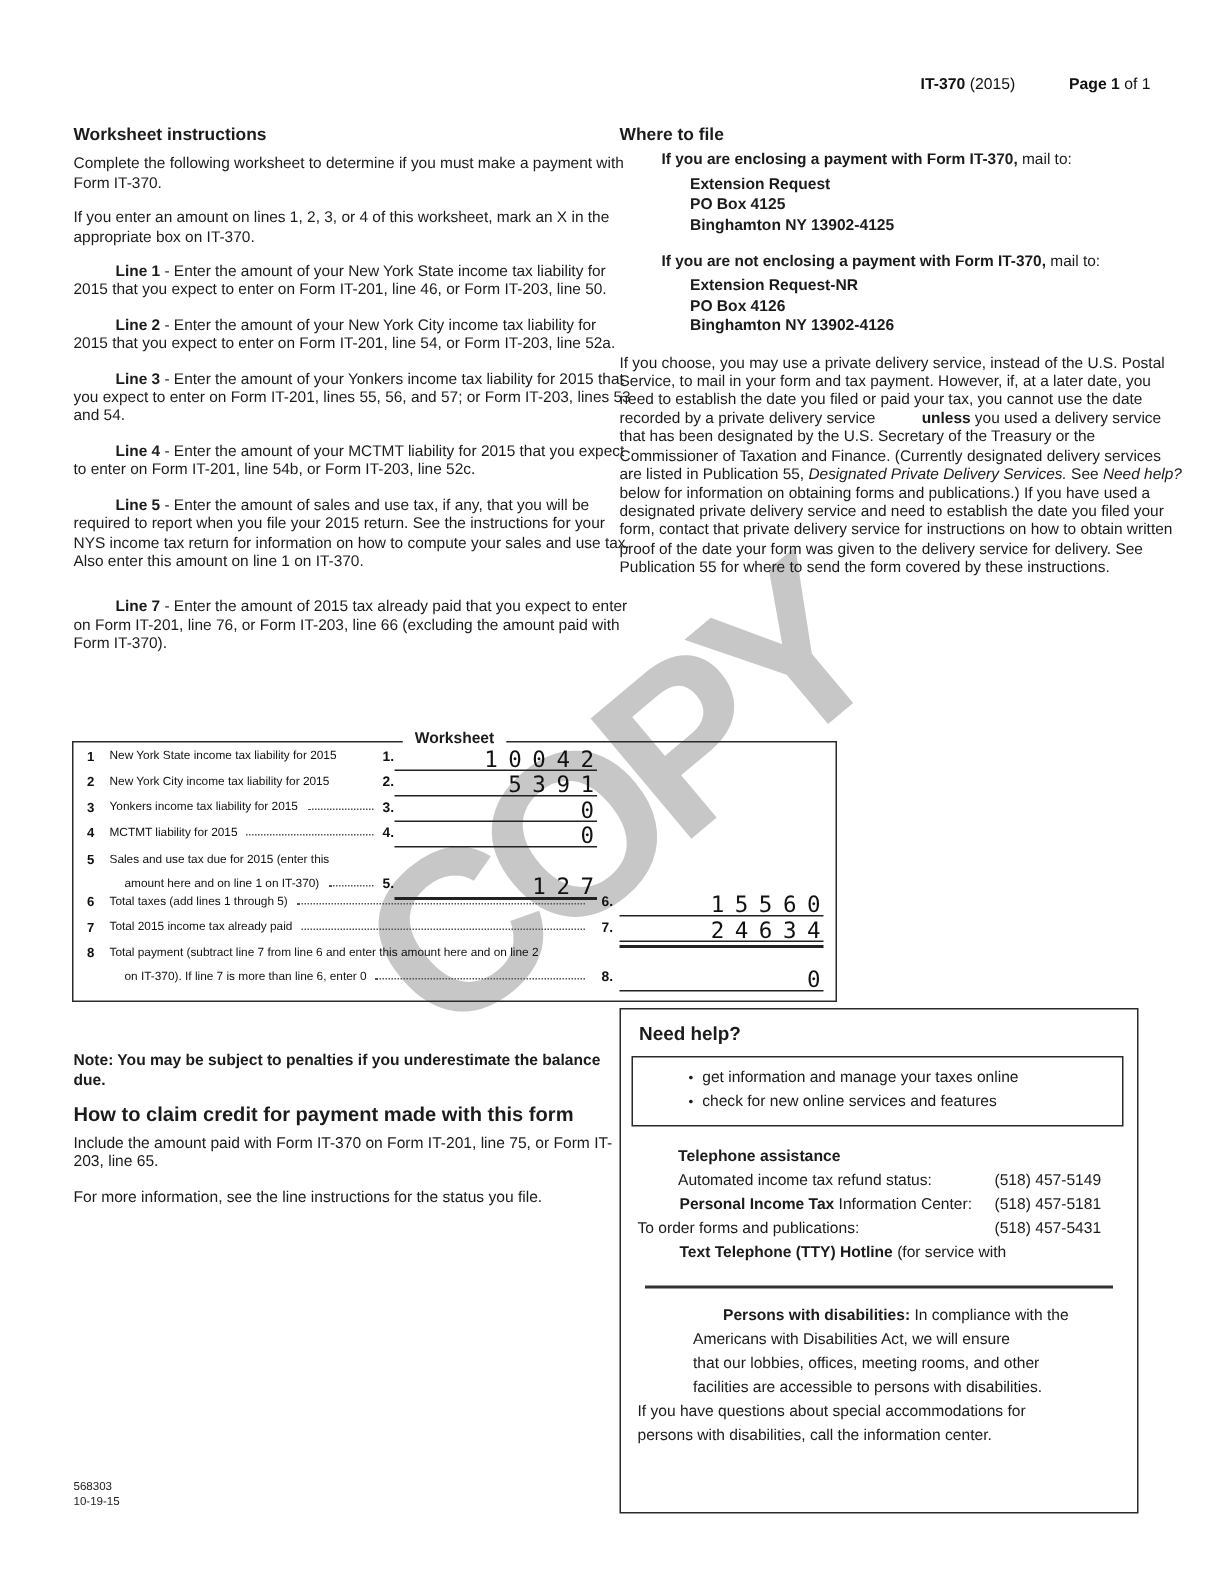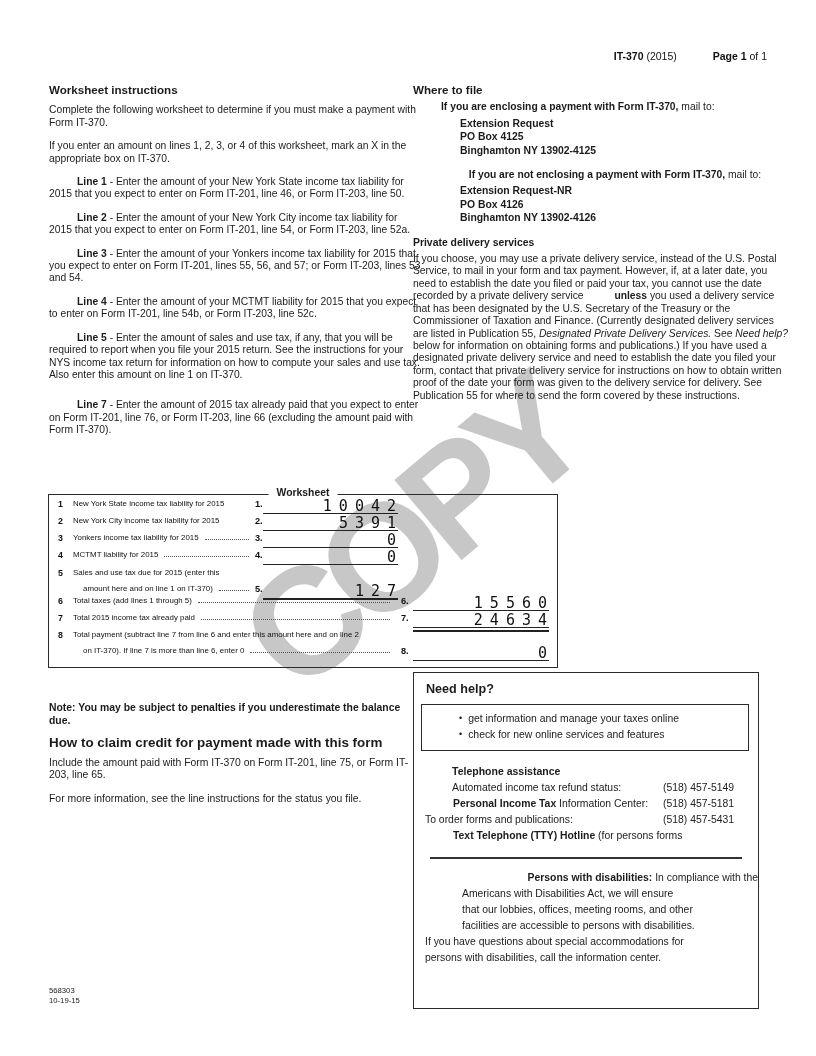--- a/index.html
+++ b/index.html
@@ -71,21 +71,21 @@
   .nh-visit{padding-left:43px;font-size:10.4px;margin-bottom:4px;}
   .nh-bullet{padding-left:37px;font-size:10.4px;line-height:15.5px;display:flex;}
   .blt{font-size:9px;margin-right:6px;}
   .nh-tel-h{font-weight:bold;font-size:10.5px;margin:14px 0 3px 38px;}
   .ph-row{position:relative;font-size:10.4px;line-height:16px;padding-left:11px;}
   .ph-row.ind{padding-left:38px;}
   .ph-row.ind2{padding-left:21px;}
   .ph-num{position:absolute;left:249px;top:0;}
   .nh-divider{border-top:2px solid #333;margin:13px 16px 11px 16px;}
   .dis-line{font-size:10.4px;line-height:16px;padding-left:11px;}
-  .d0{padding-left:40px;text-align:right;}
+  .d0{padding-left:40px;}
   .d1,.d2,.d3{padding-left:48px;}
 
   .footer{position:absolute;left:49px;top:986px;font-size:7.7px;line-height:9.5px;
     color:#222;z-index:1;}
 </style>
 </head>
 <body>
 
 <div class="page">
 
@@ -111,27 +111,26 @@
   </div>
 
   <div class="col col-right">
     <div class="h1" style="margin-bottom:5px;">Where to file</div>
     <p class="mailp"><span class="b">If you are enclosing a payment with Form IT-370,</span><span> mail to:</span></p>
     <div class="addr">
       <div>Extension Request</div>
       <div>PO Box 4125</div>
       <div>Binghamton NY 13902-4125</div>
     </div>
-    <p class="mailp" style="margin-top:10px;text-align:center;"><span class="b">If you are not enclosing a payment with Form IT-370,</span><span> mail to:</span></p>
+    <p class="mailp" style="margin-top:10px;"><span class="b">If you are not enclosing a payment with Form IT-370,</span><span> mail to:</span></p>
     <div class="addr">
       <div>Extension Request-NR</div>
       <div>PO Box 4126</div>
       <div>Binghamton NY 13902-4126</div>
     </div>
-    <div class="pds-h">Private delivery services</div>
     <p class="pds"><span>If you choose, you may use a private delivery service, instead of the U.S. Postal Service, to mail in your form and tax payment. However, if, at a later date, you need to establish the date you filed or paid your tax, you cannot use the date recorded by a private delivery service </span><span class="b">unless</span><span> you used a delivery service that has been designated by the U.S. Secretary of the Treasury or the Commissioner of Taxation and Finance. (Currently designated delivery services are listed in Publication 55, </span><span class="i">Designated Private Delivery Services.</span><span> See </span><span class="i">Need help?</span><span> below for information on obtaining forms and publications.) If you have used a designated private delivery service and need to establish the date you filed your form, contact that private delivery service for instructions on how to obtain written proof of the date your form was given to the delivery service for delivery. See Publication 55 for where to send the form covered by these instructions.</span></p>
   </div>
 
   <div class="ws-box">
     <div class="ws-title">Worksheet</div>
 
     <div class="ws-row" style="top:3px">
       <span class="ws-num">1</span>
       <div class="ws-lblwrap w1">
           <span class="ws-lbl">New York State income tax liability for 2015</span>
@@ -254,21 +253,21 @@
         </div>
       <div class="nh-bullet">
           <span class="blt">•</span>
           <span>check for new online services and features</span>
         </div>
     </div>
     <div class="nh-tel-h">Telephone assistance</div>
     <div class="ph-row ind"><span>Automated income tax refund status:</span><span class="ph-num">(518) 457-5149</span></div>
     <div class="ph-row"><span class="b">Personal Income Tax</span><span> Information Center:</span><span class="ph-num">(518) 457-5181</span></div>
     <div class="ph-row"><span>To order forms and publications:</span><span class="ph-num">(518) 457-5431</span></div>
-    <div class="ph-row"><span class="b">Text Telephone (TTY) Hotline</span><span> (for persons forms</span></div>
+    <div class="ph-row"><span class="b">Text Telephone (TTY) Hotline</span><span> (for service with</span></div>
     <div class="nh-divider"></div>
     <div class="dis-line d0"><span class="b">Persons with disabilities:</span><span> In compliance with the</span></div>
     <div class="dis-line d1">Americans with Disabilities Act, we will ensure</div>
     <div class="dis-line d2">that our lobbies, offices, meeting rooms, and other</div>
     <div class="dis-line d3">facilities are accessible to persons with disabilities.</div>
     <div class="dis-line d4">If you have questions about special accommodations for</div>
     <div class="dis-line d5">persons with disabilities, call the information center.</div>
   </div>
 
   <div class="footer">

